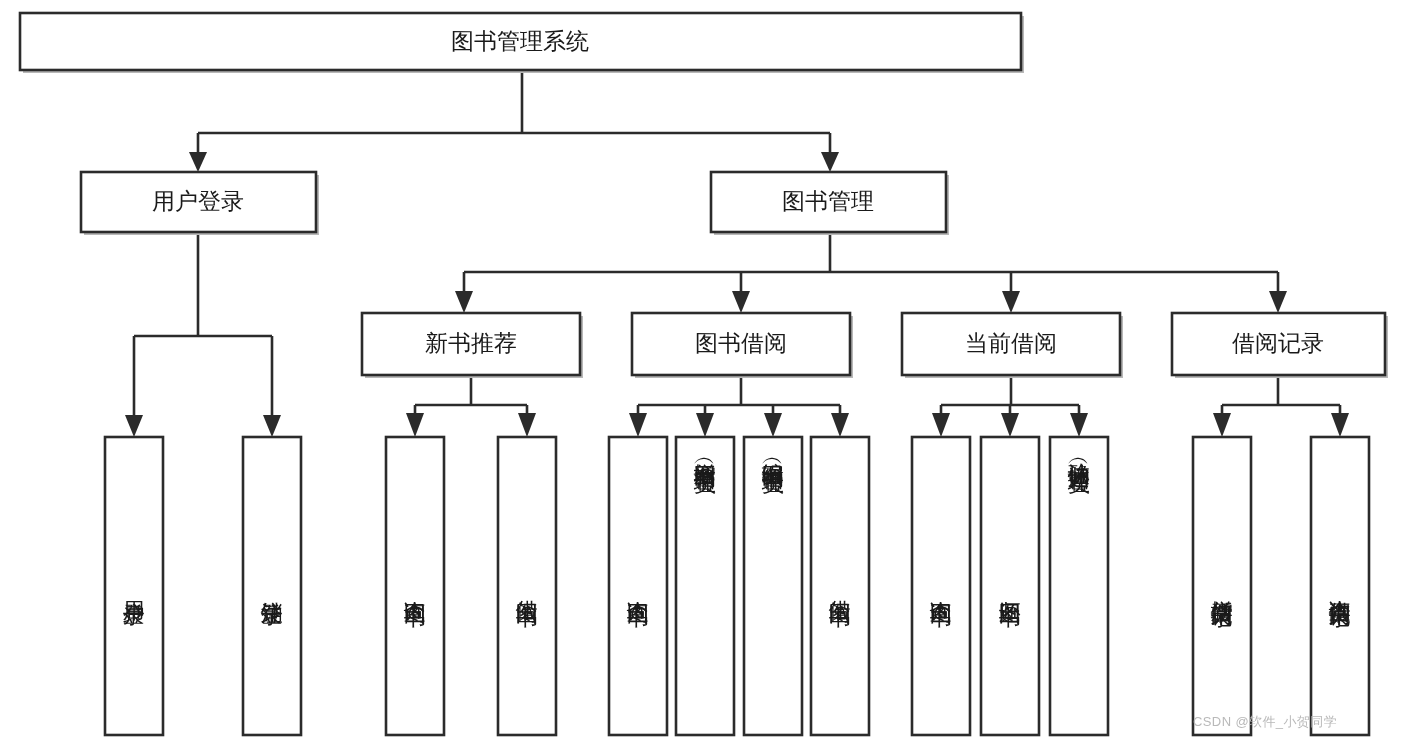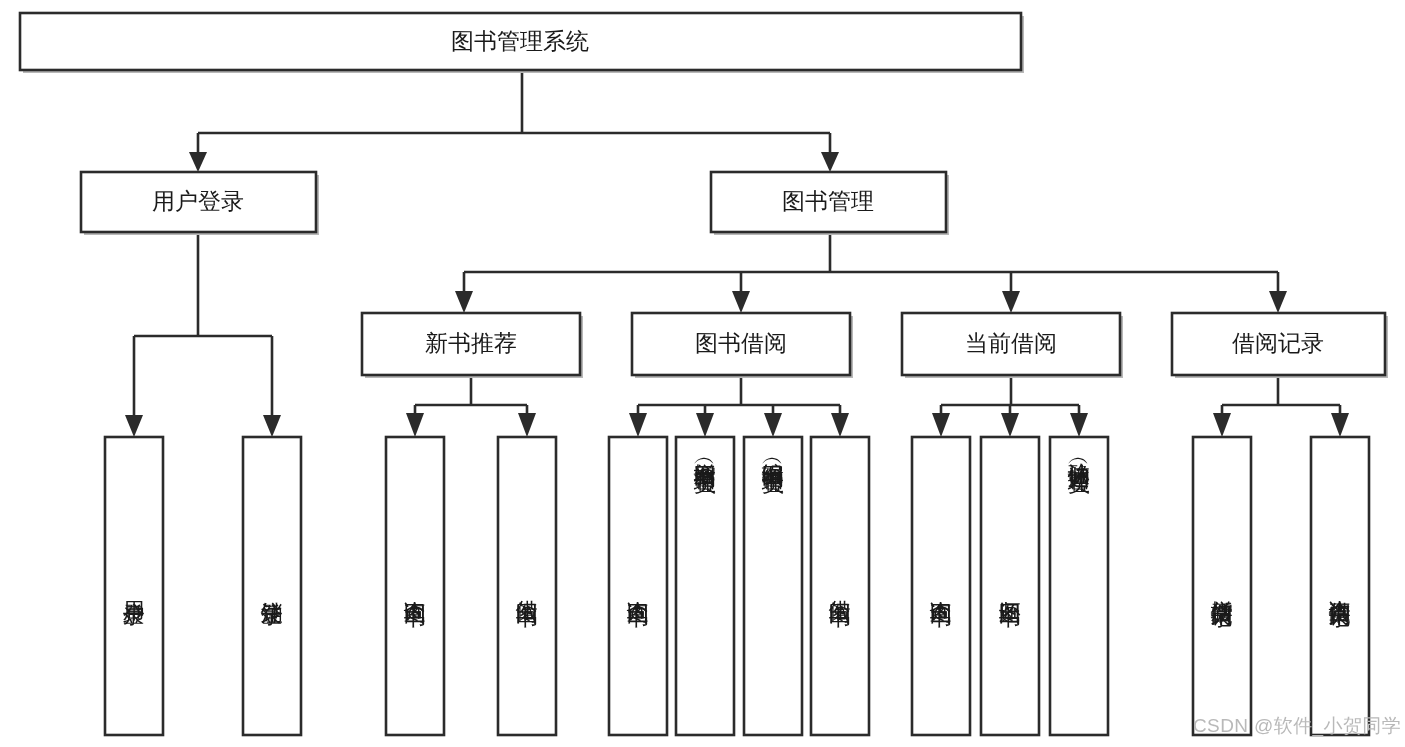--- a/index.html
+++ b/index.html
@@ -65,21 +65,21 @@
     line-height: 1.06;
     color: #1a1a1a;
     letter-spacing: 1.5px;
     white-space: nowrap;
     pointer-events: none;
     text-align: center;
   }
   .watermark {
     position: absolute;
     font-family: "Liberation Sans", "DejaVu Sans", sans-serif;
-    font-size: 19px;
+    font-size: 13px;
     color: #b9b9b9;
     left: 1193px;
     top: 713px;
     letter-spacing: 0.4px;
     white-space: nowrap;
   }
 </style>
 </head>
 <body>
 

